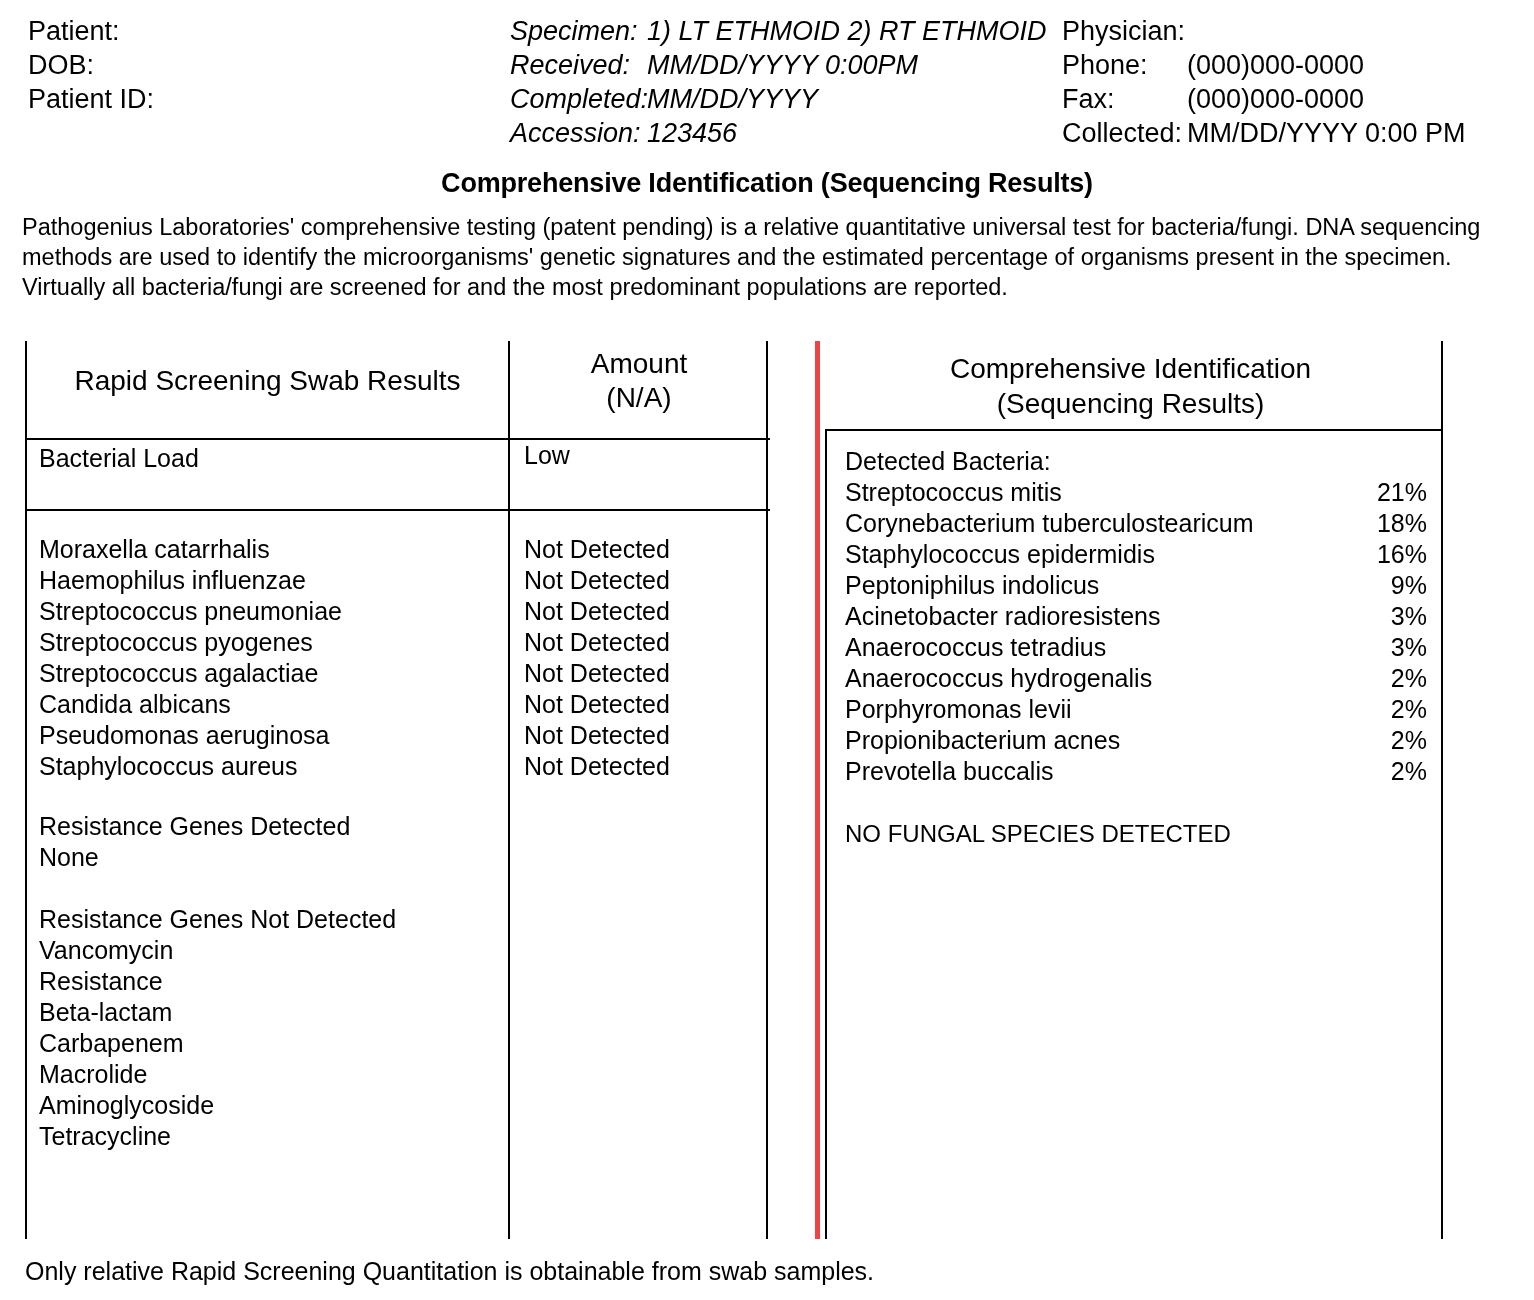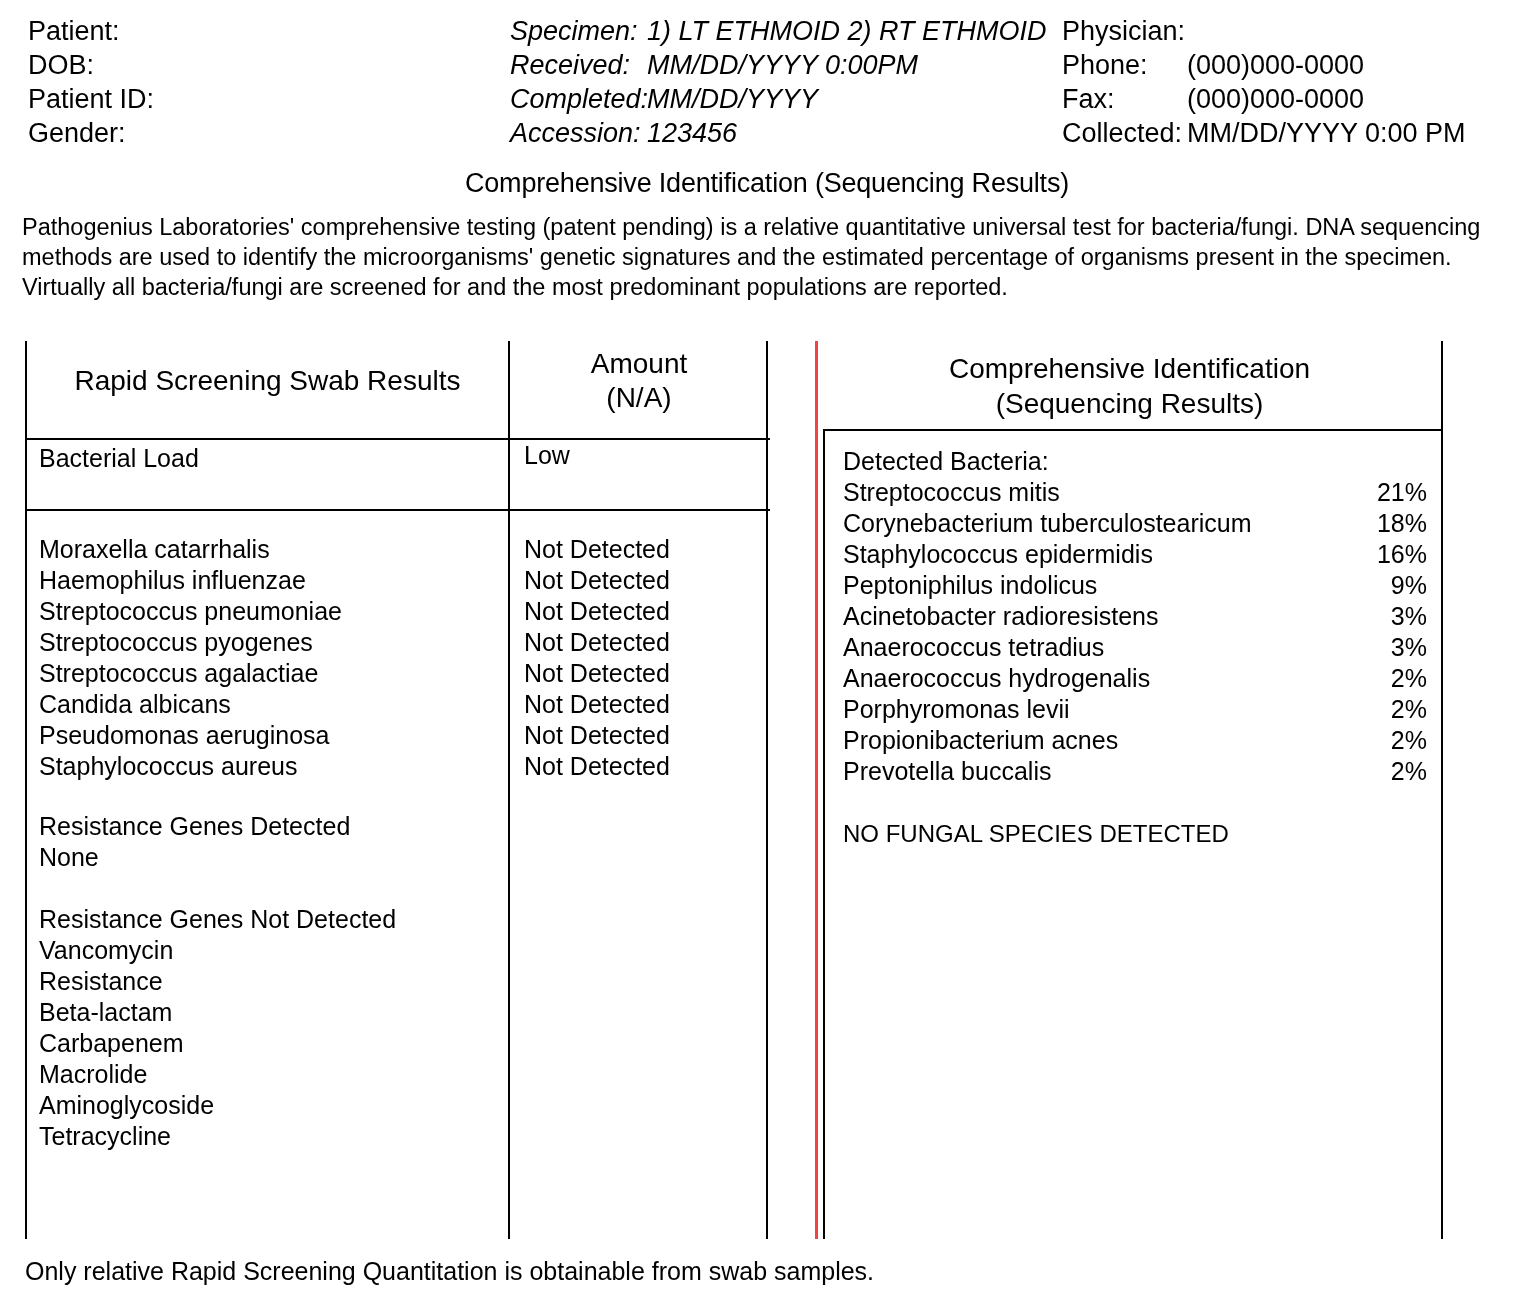--- a/index.html
+++ b/index.html
@@ -48,21 +48,21 @@
   .c3 .hdr-label { width: 125px; margin-left: 30px; }
 
   
   .report-title {
     position: absolute;
     top: 168px;
     left: 0;
     width: 1534px;
     text-align: center;
     font-size: 27px;
-    font-weight: normal;
+    font-weight: bold;
     letter-spacing: -0.2px;
   }
 
   
   .intro {
     position: absolute;
     top: 212px;
     left: 22px;
     width: 1492px;
     font-size: 23.5px;
@@ -168,21 +168,21 @@
   }
   .gene-gap { height: 31px; }
 
   
   .right-panel {
     position: absolute;
     left: 815px;
     top: 0;
     width: 628px;
     height: 898px;
-    border-left: 3px solid #ef4444;
+    border-left: 5px solid #ef4444;
     border-right: 2px solid #000;
     box-sizing: border-box;
   }
   .rp-inner-left {
     position: absolute;
     left: 5px;
     top: 88px;
     bottom: 0;
     width: 2px;
     background: #000;
@@ -252,24 +252,20 @@
     <div class="hdr-row">
       <span class="hdr-label">Patient:</span>
       <span class="hdr-value"></span>
     </div>
     <div class="hdr-row">
       <span class="hdr-label">DOB:</span>
       <span class="hdr-value"></span>
     </div>
     <div class="hdr-row">
       <span class="hdr-label">Patient ID:</span>
-      <span class="hdr-value"></span>
-    </div>
-    <div class="hdr-row">
-      <span class="hdr-label">Gender:</span>
       <span class="hdr-value"></span>
     </div>
   </div>
 
   <div class="hdr-col c2">
     <div class="hdr-row">
       <span class="hdr-label">Specimen:</span>
       <span class="hdr-value">1) LT ETHMOID 2) RT ETHMOID</span>
     </div>
     <div class="hdr-row">

